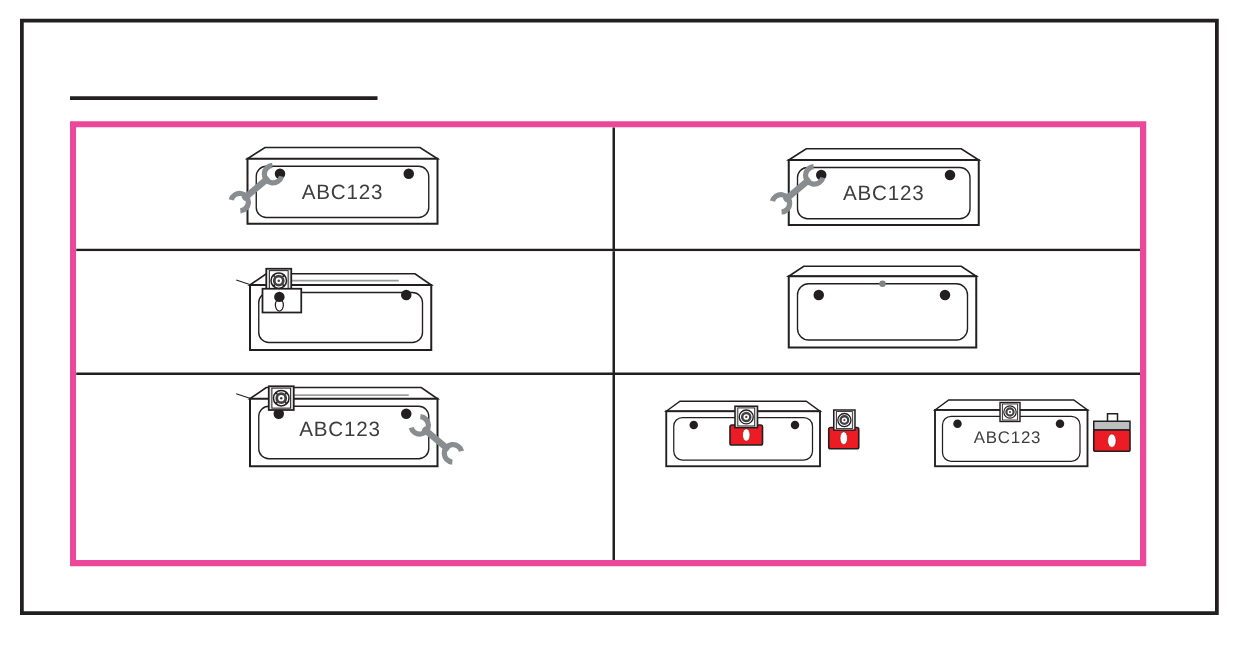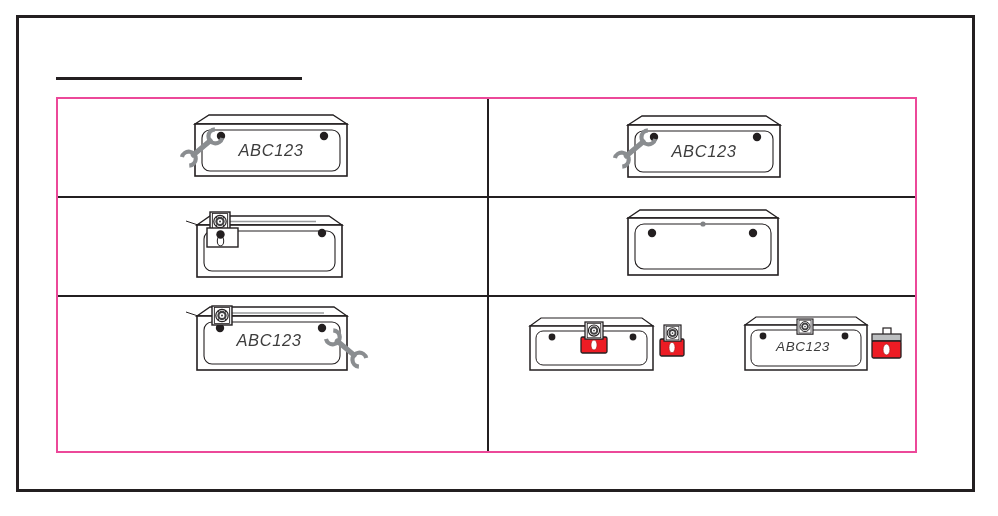--- a/index.html
+++ b/index.html
@@ -9,25 +9,24 @@
   }
   .frame{
     position:absolute;left:16px;top:15px;width:959px;height:477px;
     border:3px solid #231f20;background:#ffffff;box-sizing:border-box;
   }
   .title-rule{
     position:absolute;left:56px;top:77px;width:246px;height:3px;background:#231f20;
   }
   .steps-table{
     position:absolute;left:56px;top:97px;width:861px;height:356px;
-    border:2px solid #ec4899;box-sizing:border-box;
+    border:5px solid #ec4899;box-sizing:border-box;
     display:grid;
     grid-template-columns:431px 1fr;
     grid-template-rows:99px 99px 1fr;
-    font-style:italic;
   }
   .cell{
     position:relative;box-sizing:border-box;background:#fff;
   }
   .cell.bR{border-right:2px solid #231f20;}
   .cell.bB{border-bottom:2px solid #231f20;}
   .cell-art{position:absolute;left:0;top:0;}
   .plate-text{
     font-family:"Liberation Sans", sans-serif;
     fill:#3d3d3d;letter-spacing:0.6px;

